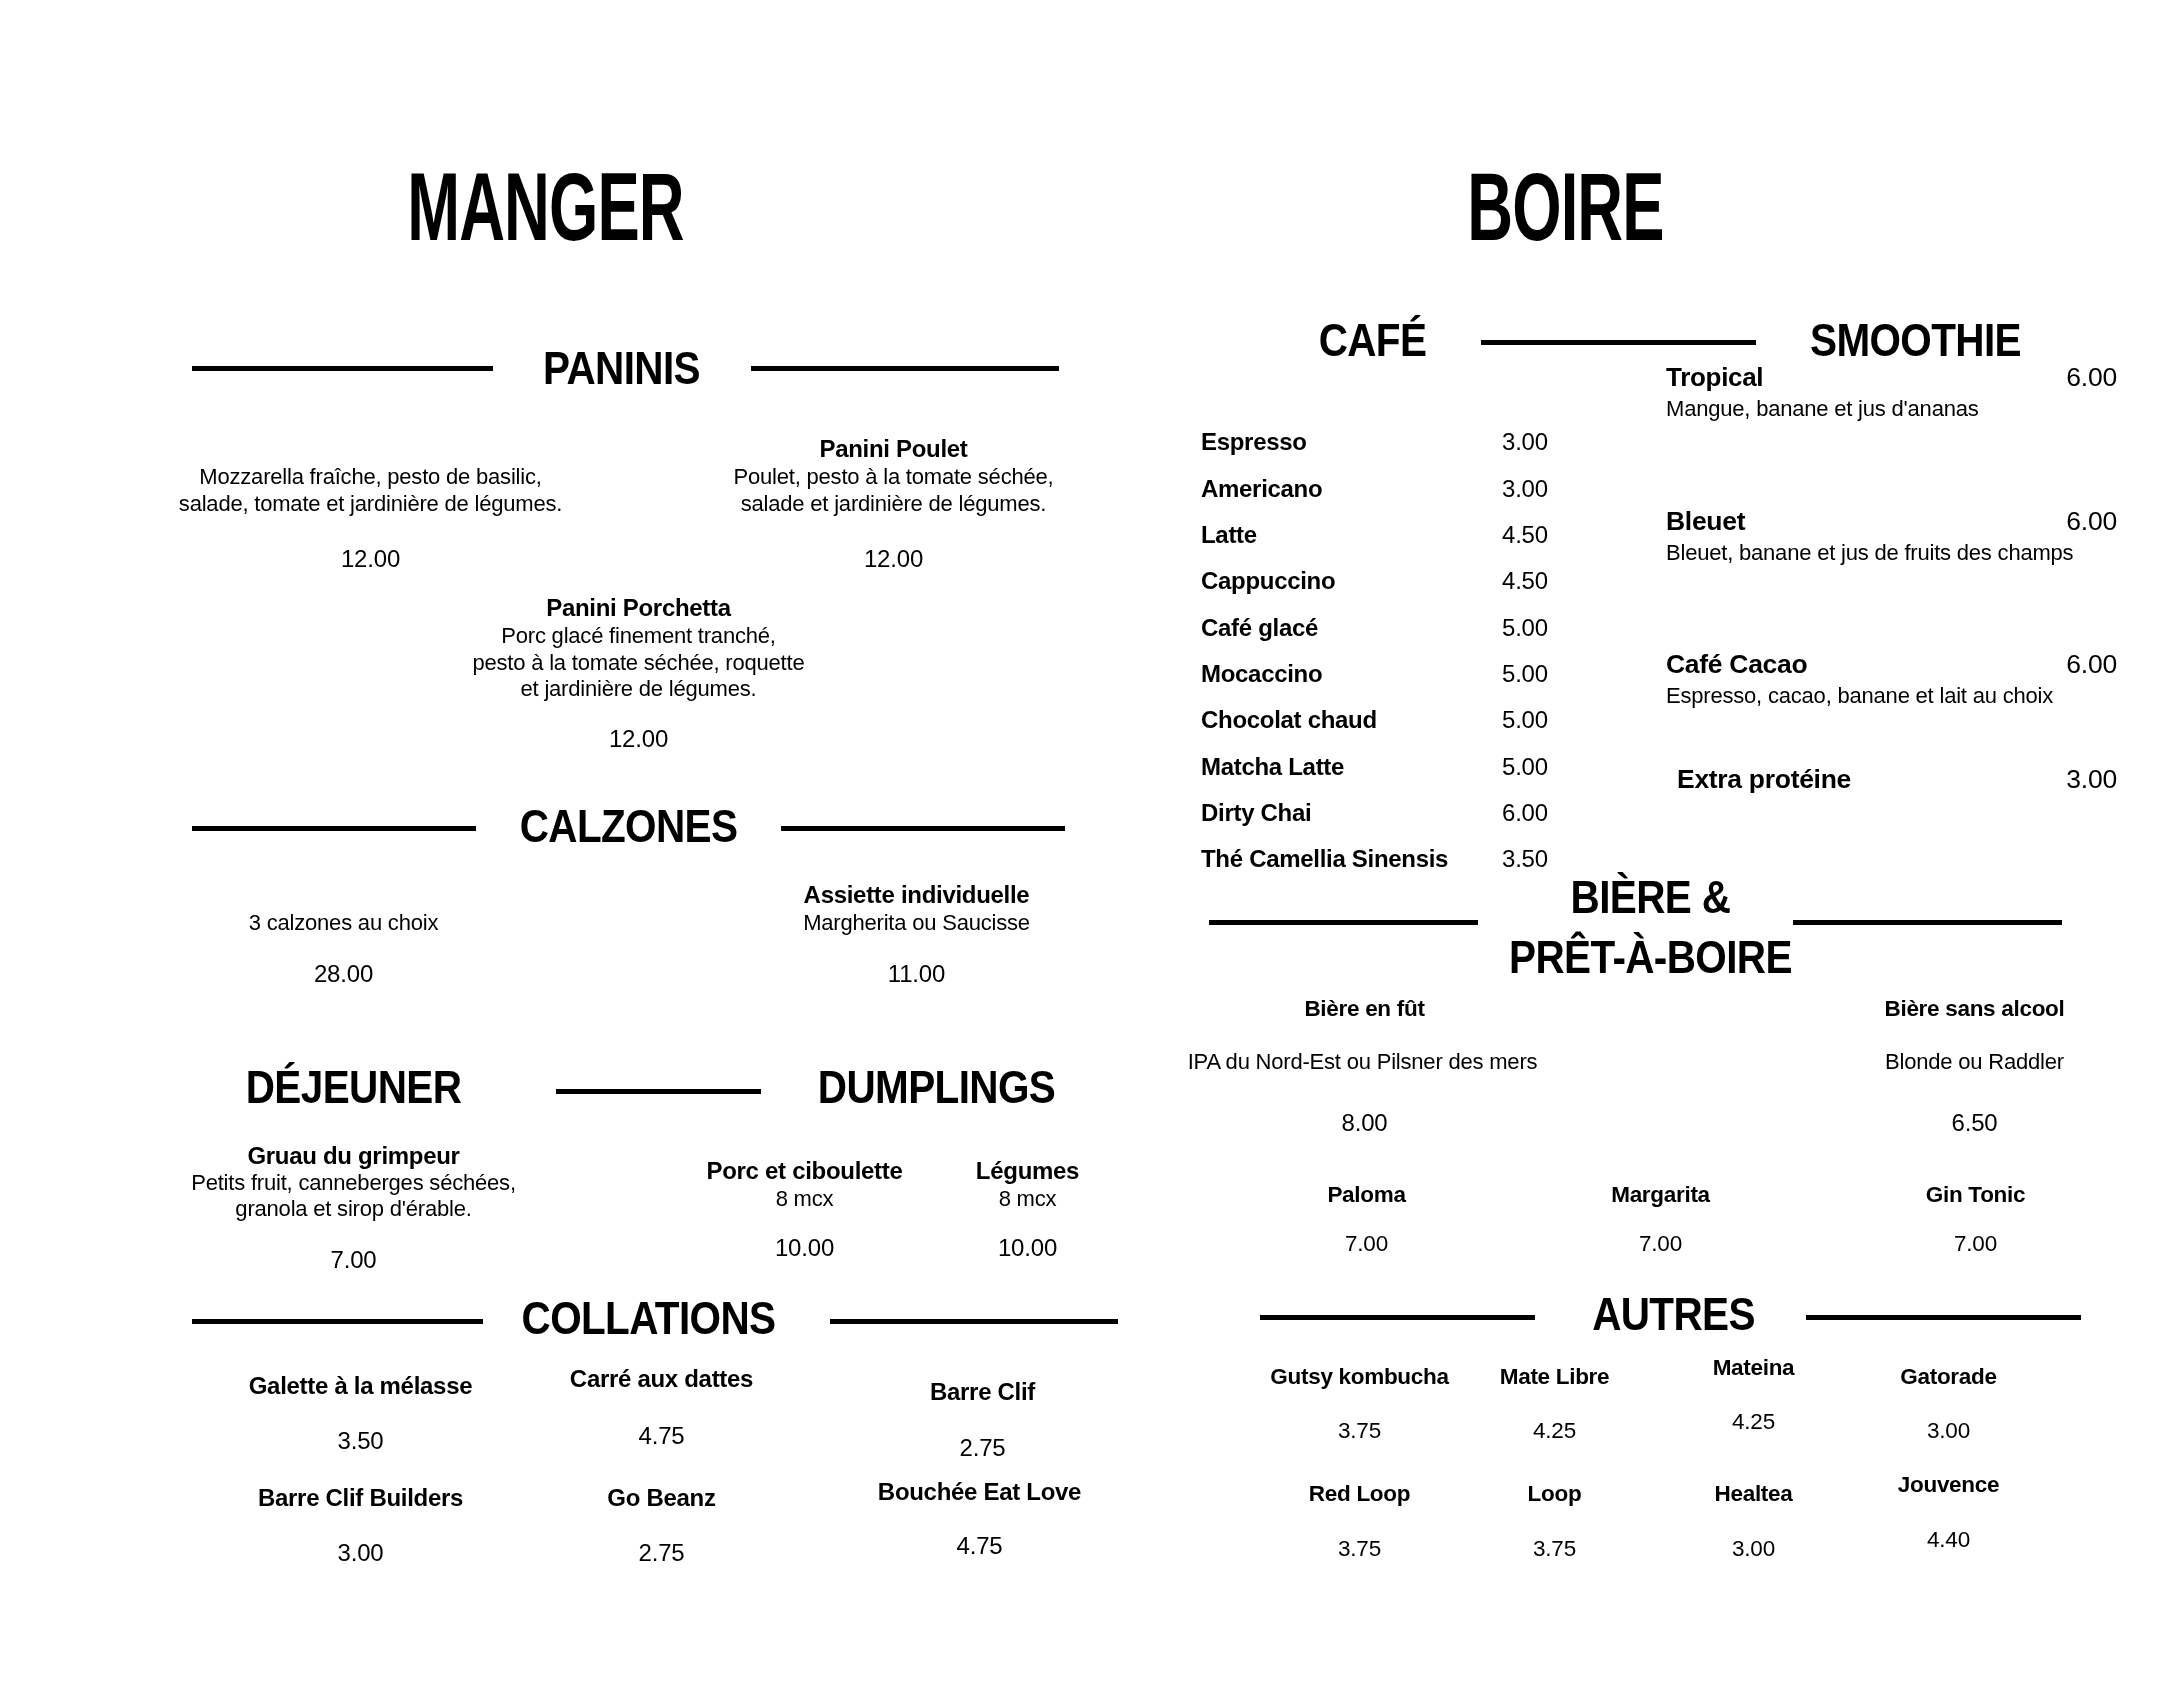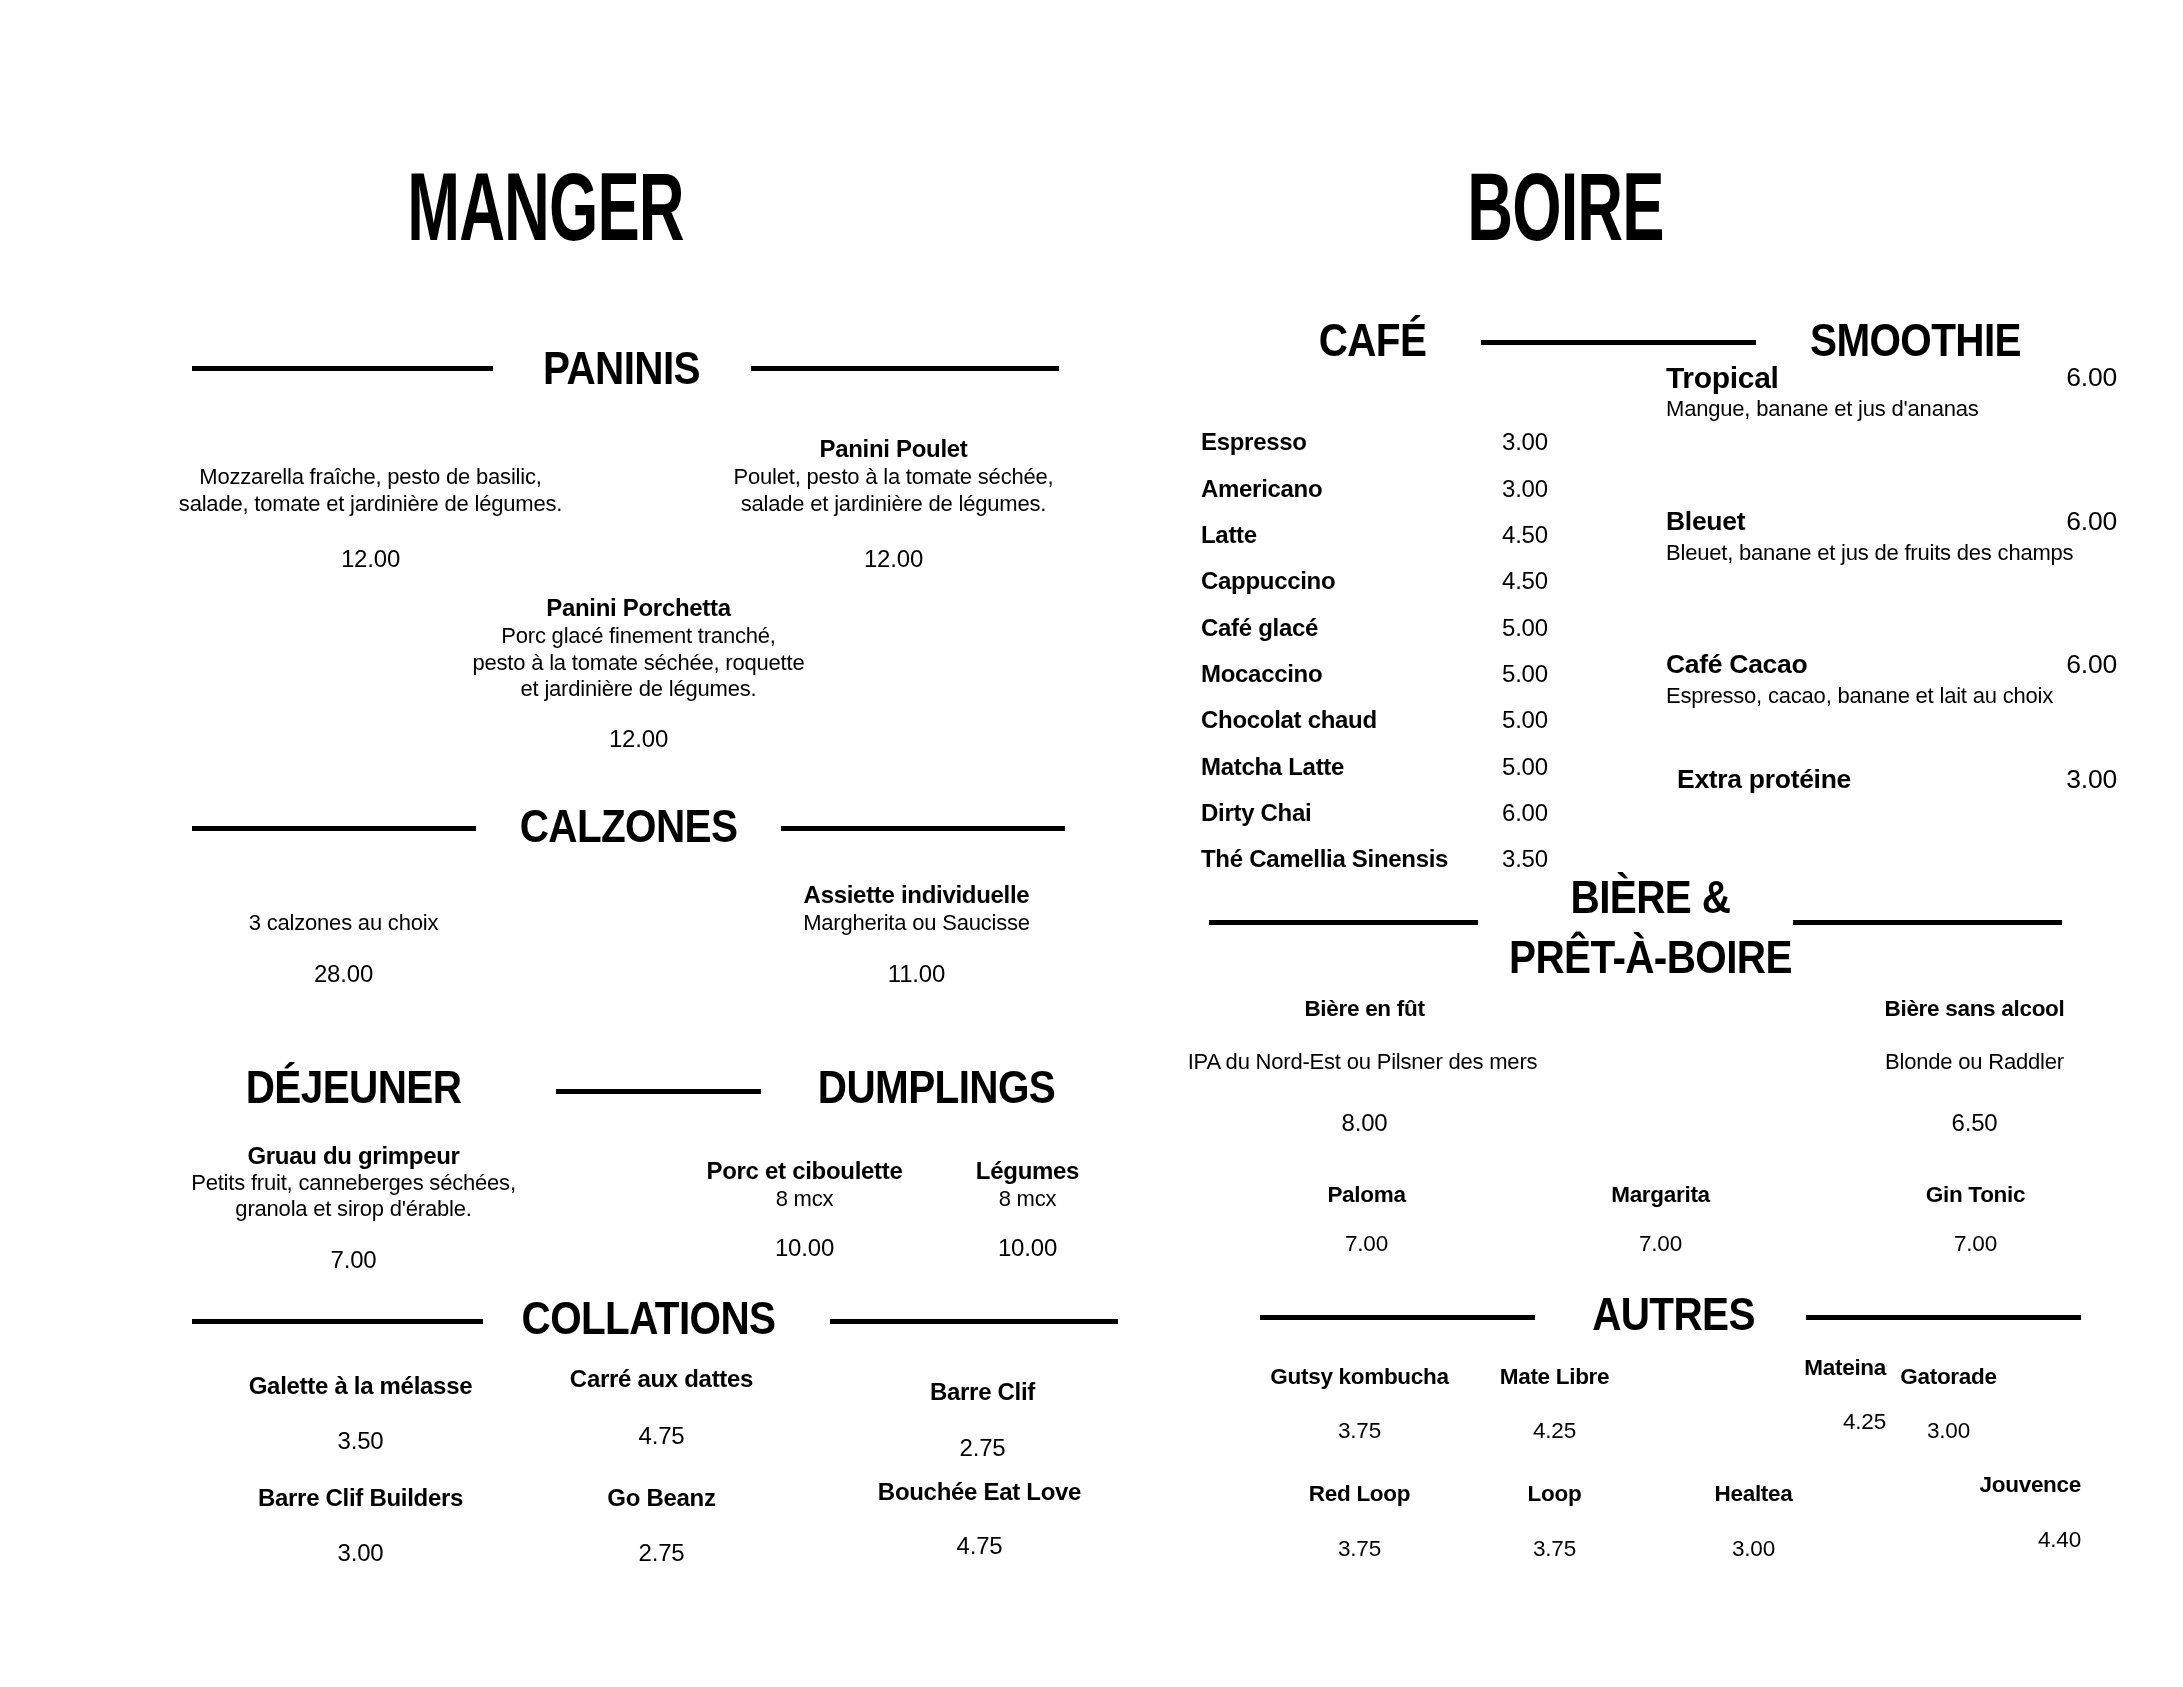--- a/index.html
+++ b/index.html
@@ -11,21 +11,21 @@
        transform:scaleX(.88);transform-origin:center;letter-spacing:-0.7px;white-space:nowrap;}
   .hline{position:absolute;height:4.6px;background:#000;}
   .iname{position:absolute;font-size:24px;line-height:29px;font-weight:700;text-align:center;
          letter-spacing:-0.3px;white-space:nowrap;}
   .idesc{position:absolute;font-size:22px;line-height:26.5px;font-weight:400;text-align:center;
          letter-spacing:-0.2px;white-space:nowrap;}
   .iprice{position:absolute;font-size:24px;line-height:29px;font-weight:400;text-align:center;
           letter-spacing:-0.2px;white-space:nowrap;}
   .ta-l{text-align:left;}
   .ta-r{text-align:right;}
-  .up14{transform:translateY(-9.3px);text-align:right;}
+  .up14{transform:translateY(-9.3px);}
 </style>
 </head>
 <body>
 
 <div id="canvas">
 
   <div class="title" style="left:281px;top:157px;width:529px">MANGER</div>
 
   <div class="hline" style="left:192px;top:366px;width:301px"></div>
   <div class="sec" style="left:357px;top:344px;width:529px">PANINIS</div>
@@ -112,21 +112,21 @@
   <div class="iprice ta-l" style="left:1502px;top:659px;width:99px">5.00</div>
   <div class="iname ta-l" style="left:1201px;top:705px;width:284px">Chocolat chaud</div>
   <div class="iprice ta-l" style="left:1502px;top:705px;width:99px">5.00</div>
   <div class="iname ta-l" style="left:1201px;top:752px;width:284px">Matcha Latte</div>
   <div class="iprice ta-l" style="left:1502px;top:752px;width:99px">5.00</div>
   <div class="iname ta-l" style="left:1201px;top:798px;width:284px">Dirty Chai</div>
   <div class="iprice ta-l" style="left:1502px;top:798px;width:99px">6.00</div>
   <div class="iname ta-l" style="left:1201px;top:844px;width:284px">Thé Camellia Sinensis</div>
   <div class="iprice ta-l" style="left:1502px;top:844px;width:99px">3.50</div>
 
-  <div class="iname ta-l" style="left:1666px;top:363px;width:331px;font-size:30px">Tropical</div>
+  <div class="iname ta-l" style="left:1666px;top:363px;width:331px;font-size:26px">Tropical</div>
   <div class="iprice ta-r" style="left:1985px;top:363px;width:132px;font-size:26.5px">6.00</div>
   <div class="idesc ta-l" style="left:1666px;top:396px;width:450px">Mangue, banane et jus d'ananas</div>
 
   <div class="iname ta-l" style="left:1666px;top:507px;width:331px;font-size:26.5px">Bleuet</div>
   <div class="iprice ta-r" style="left:1985px;top:507px;width:132px;font-size:26.5px">6.00</div>
   <div class="idesc ta-l" style="left:1666px;top:540px;width:450px">Bleuet, banane et jus de fruits des champs</div>
 
   <div class="iname ta-l" style="left:1666px;top:650px;width:331px;font-size:26.5px">Café Cacao</div>
   <div class="iprice ta-r" style="left:1985px;top:650px;width:132px;font-size:26.5px">6.00</div>
   <div class="idesc ta-l" style="left:1666px;top:683px;width:450px">Espresso, cacao, banane et lait au choix</div>

